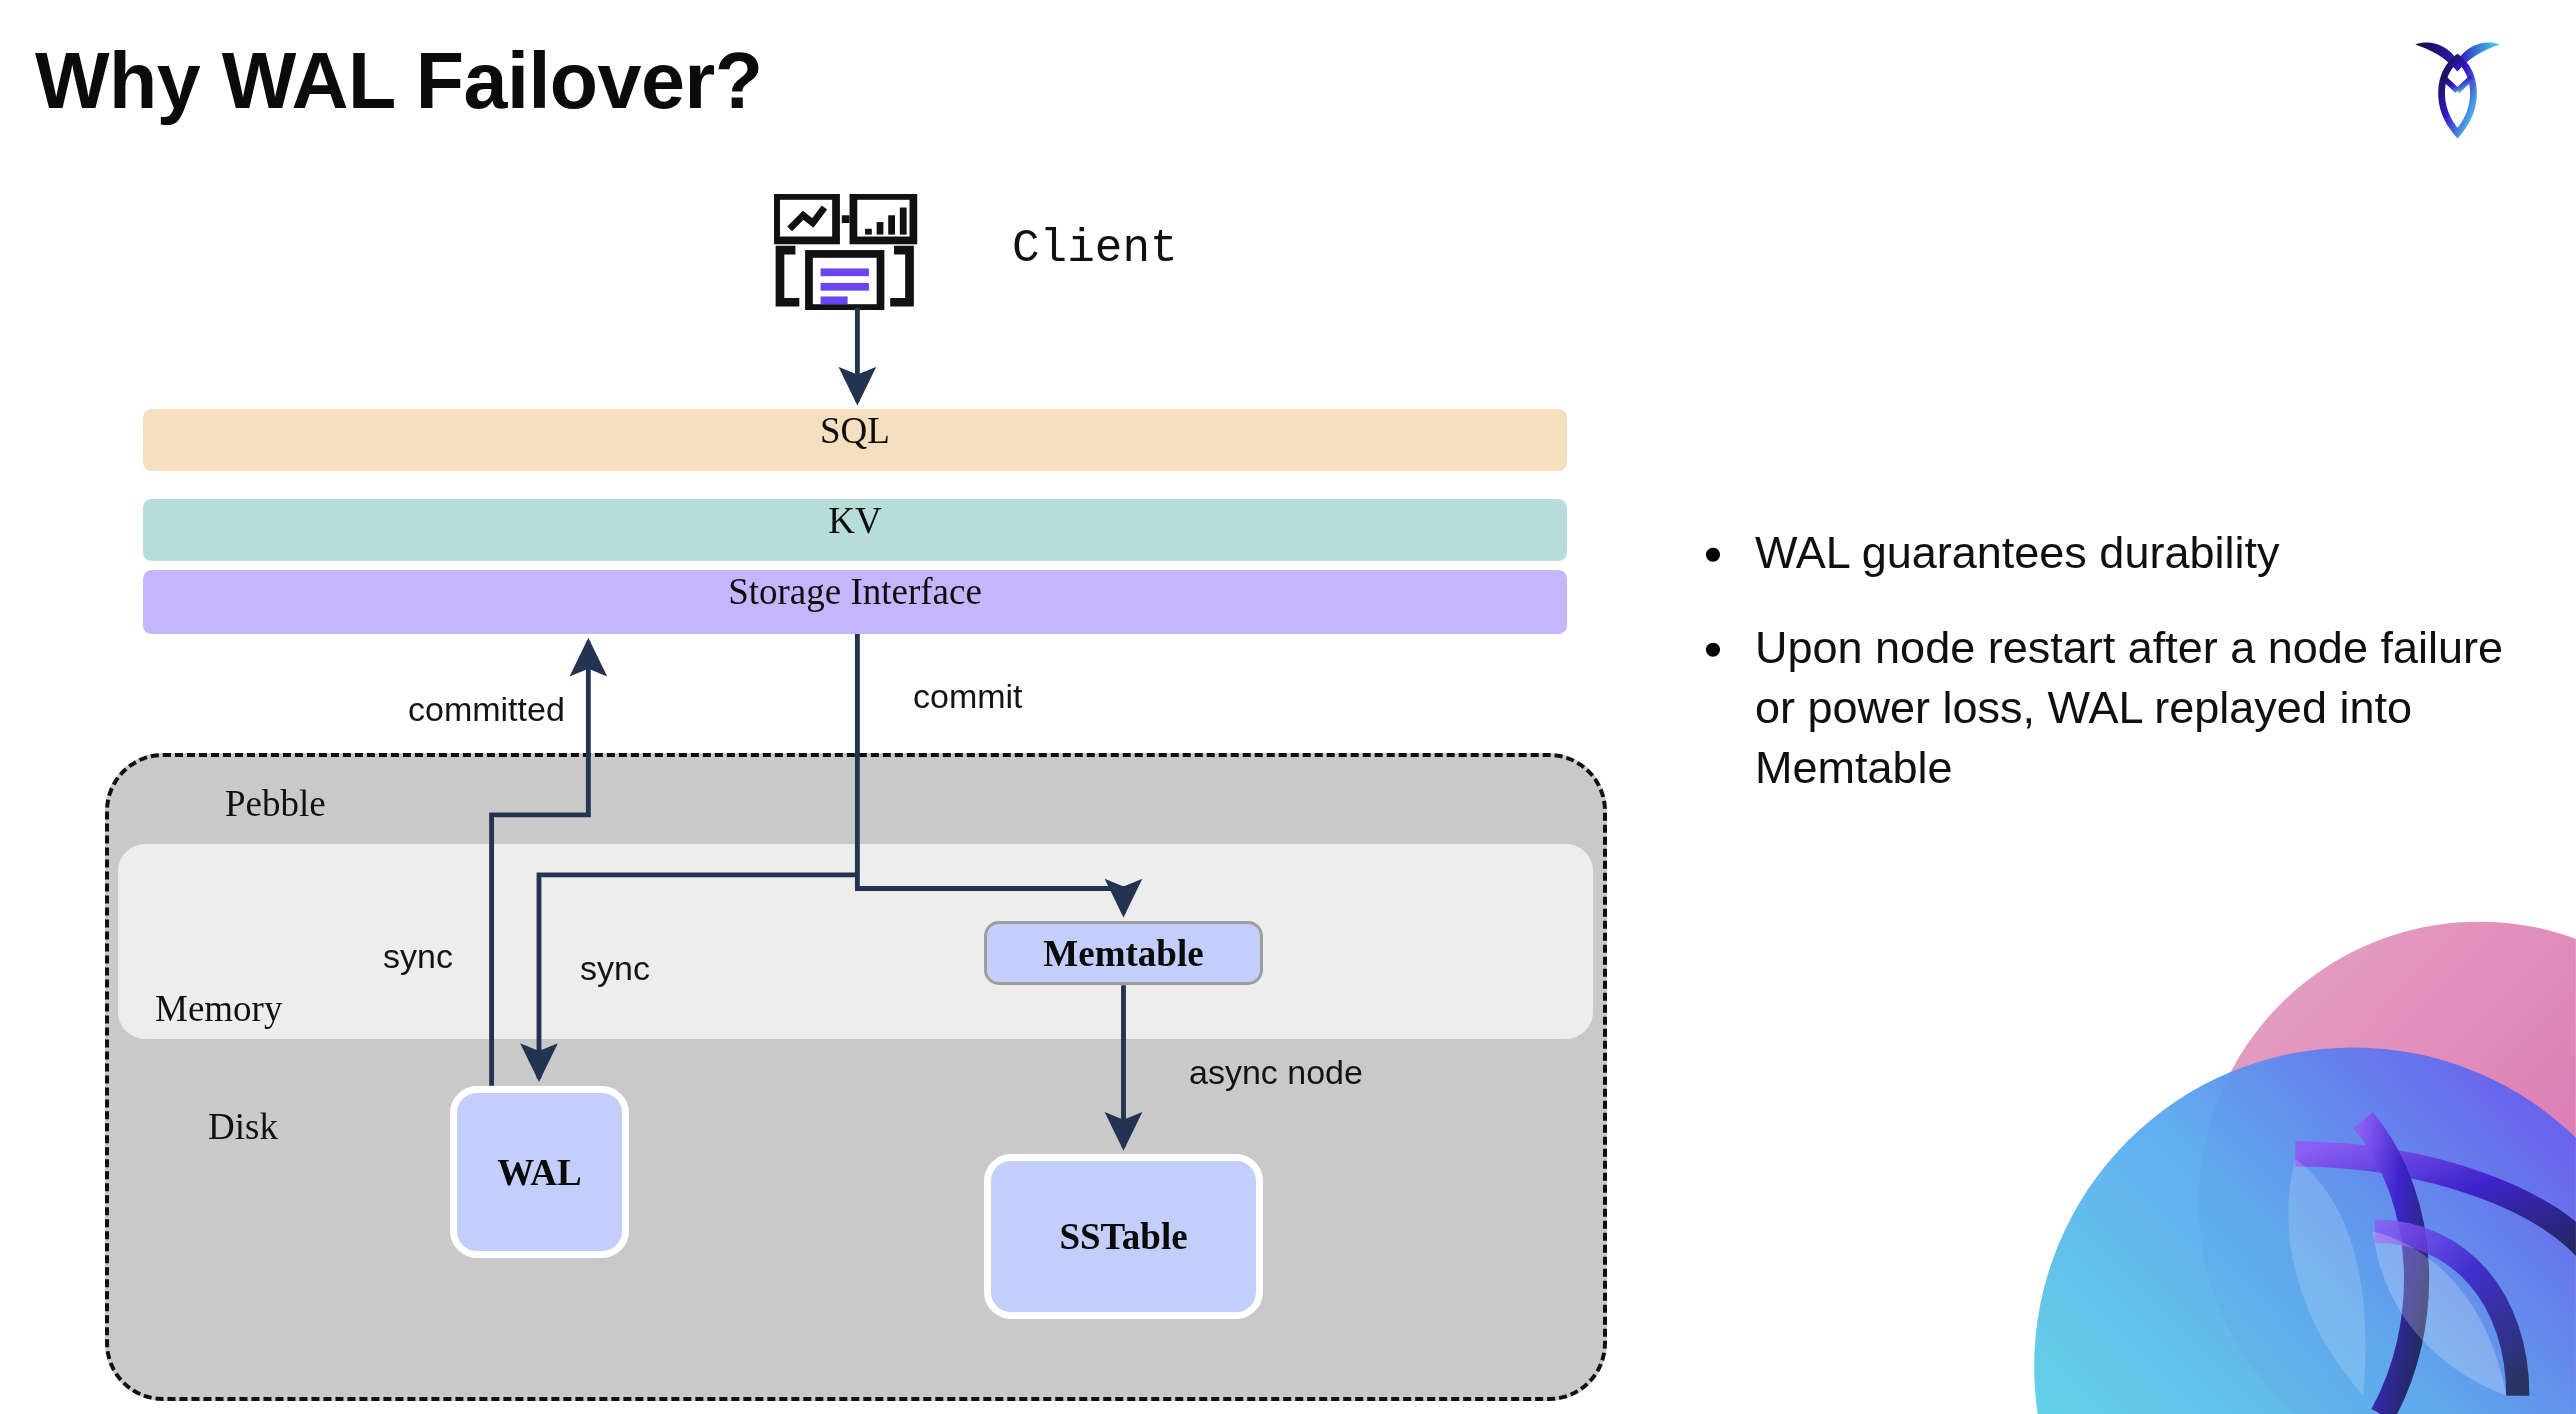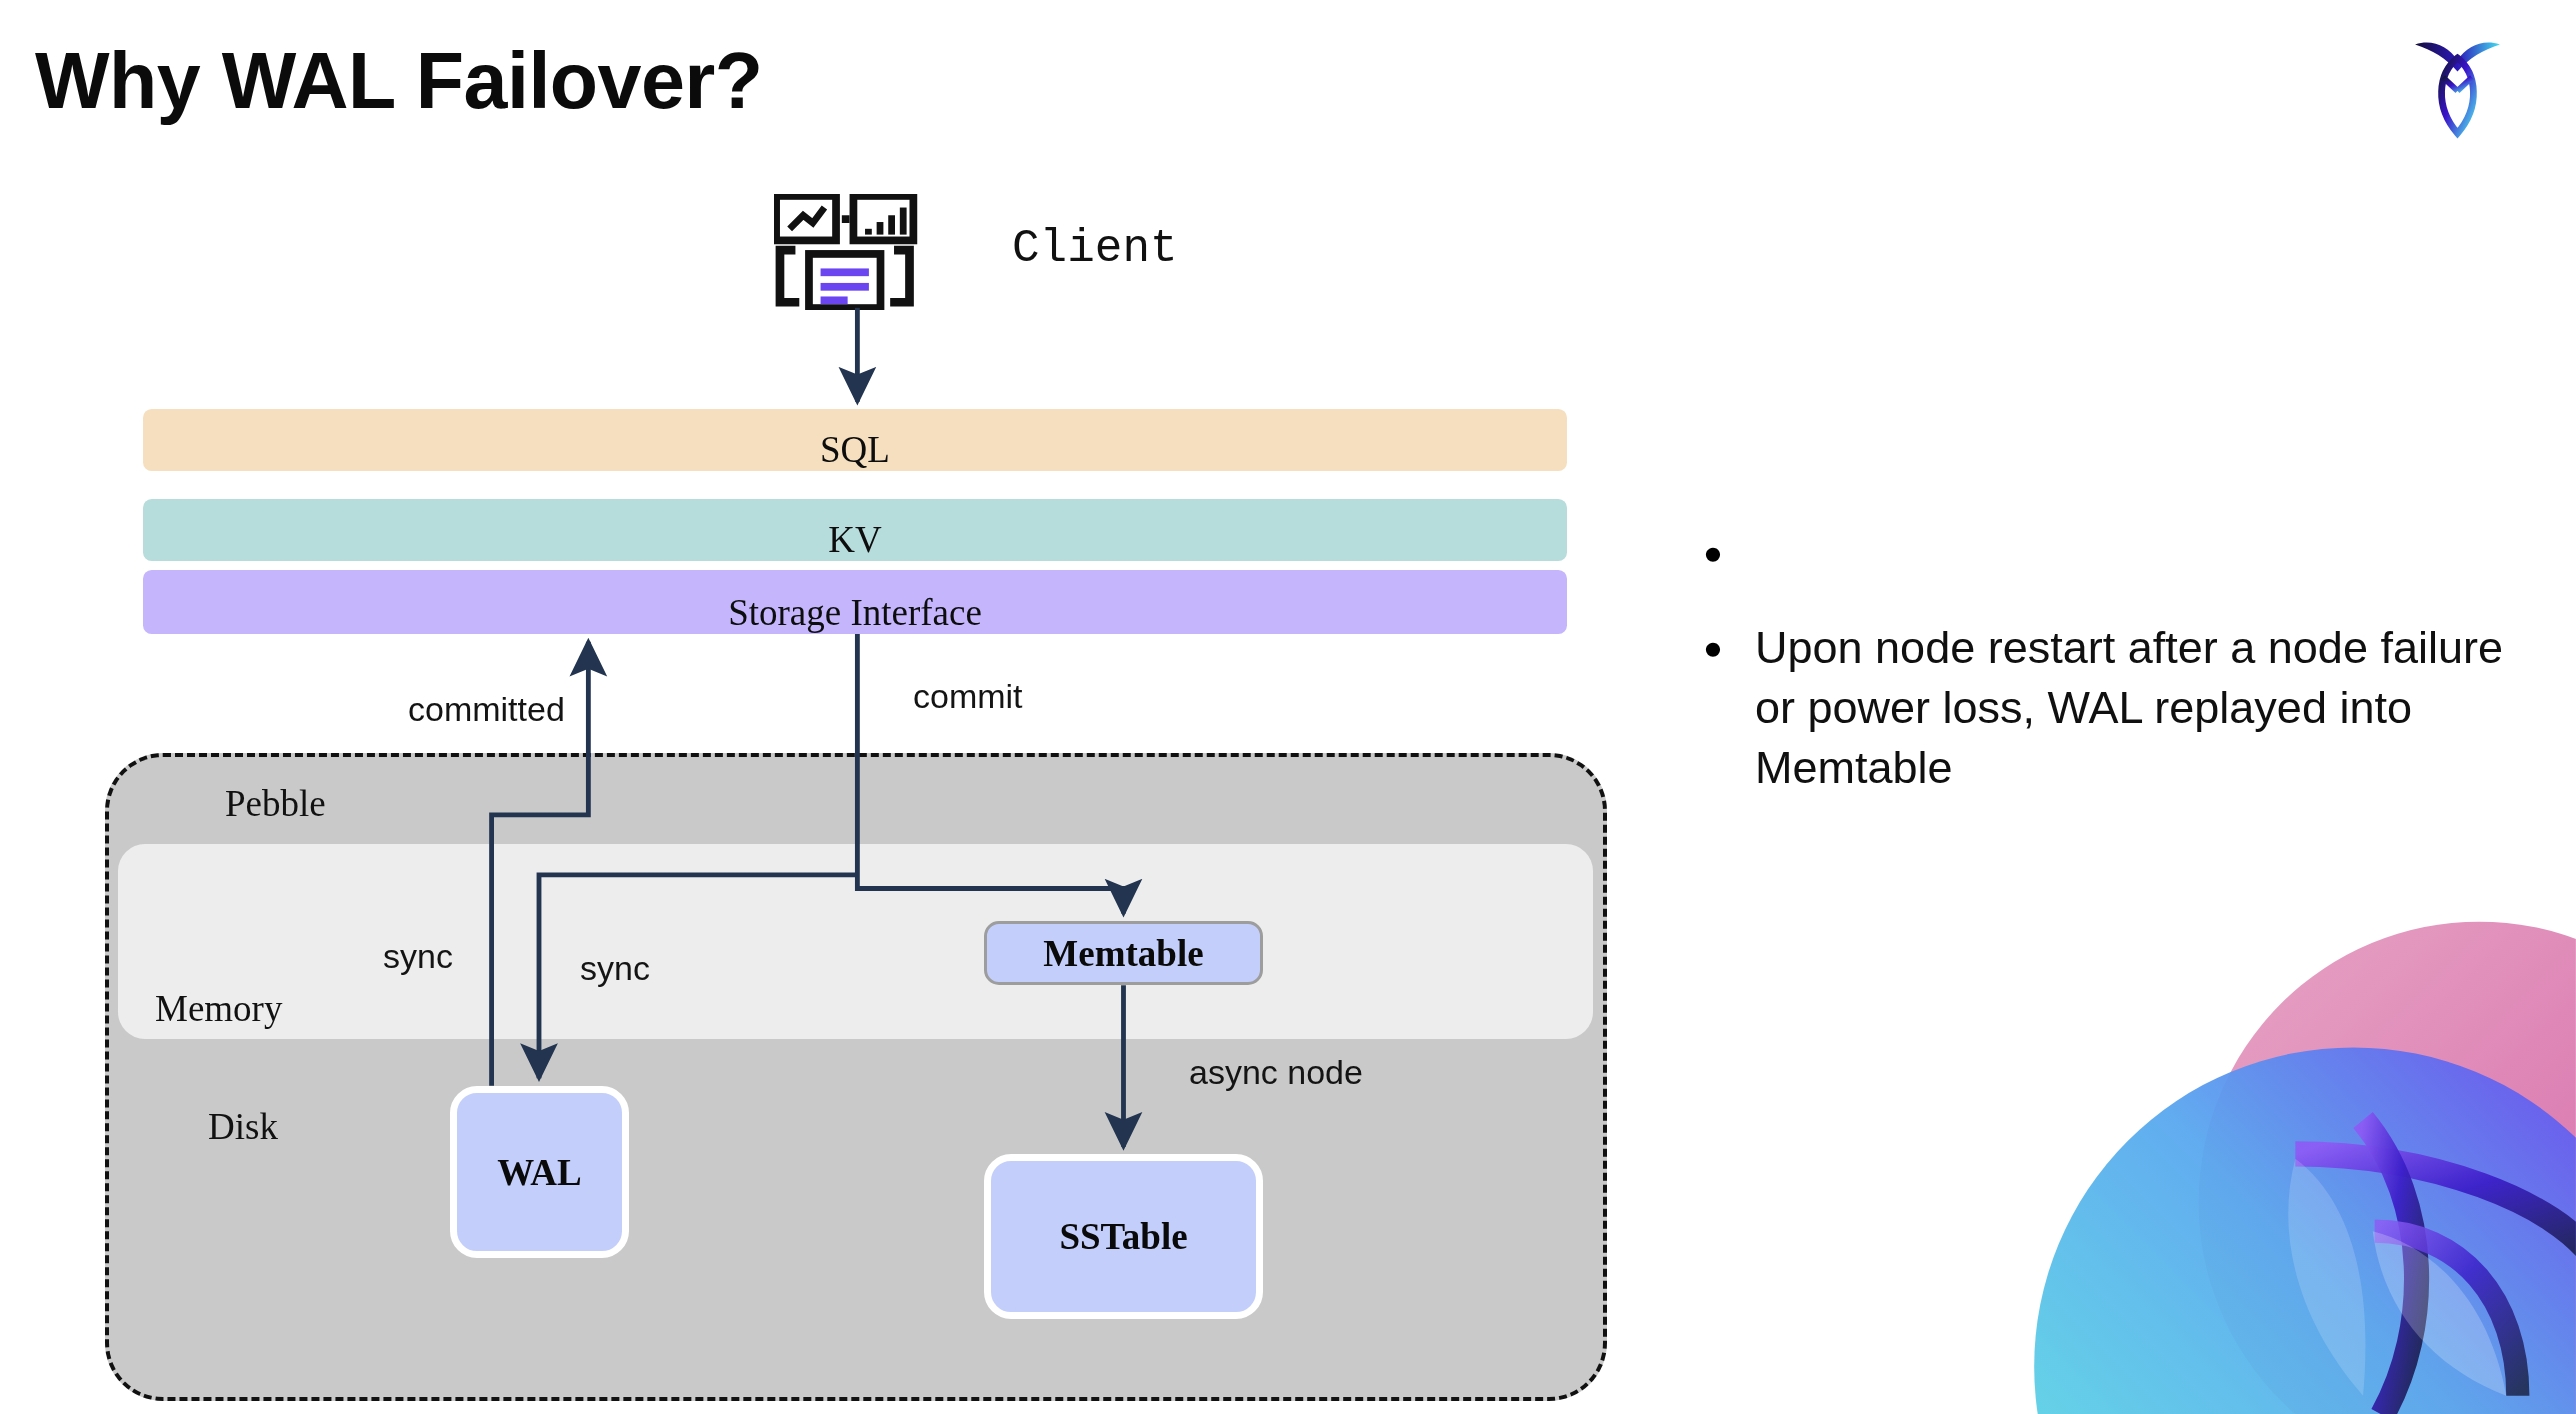--- a/index.html
+++ b/index.html
@@ -67,21 +67,21 @@
   }
 
   
   .layer-bar {
     position: absolute;
     left: 143px;
     width: 1424px;
     height: 62px;
     border-radius: 8.7px;
     display: flex;
-    align-items: flex-end;
+    align-items: flex-start;
     justify-content: center;
     font-family: "Liberation Serif", serif;
     font-size: 37px;
     color: #0d0d0d;
   }
   #bar-sql   { top: 409px; }
   #bar-kv    { top: 499px; }
   #bar-store { top: 570px; height: 64px; }
 
   
@@ -353,19 +353,20 @@
 
 <div id="lbl-committed" class="edge-label">committed</div>
 <div id="lbl-commit" class="edge-label">commit</div>
 <div id="lbl-sync-1" class="edge-label">sync</div>
 <div id="lbl-sync-2" class="edge-label">sync</div>
 <div id="lbl-asyncflush" class="edge-label">async node</div>
 
 <div id="bullets">
   <div class="bullet-row">
     <span class="bullet-dot">●</span>
+    <span class="bullet-text">WAL guarantees durability</span>
   </div>
   <div class="bullet-row">
     <span class="bullet-dot">●</span>
     <span class="bullet-text">Upon node restart after a node failure or power loss, WAL replayed into Memtable</span>
   </div>
 </div>
 
 
 </body></html>

